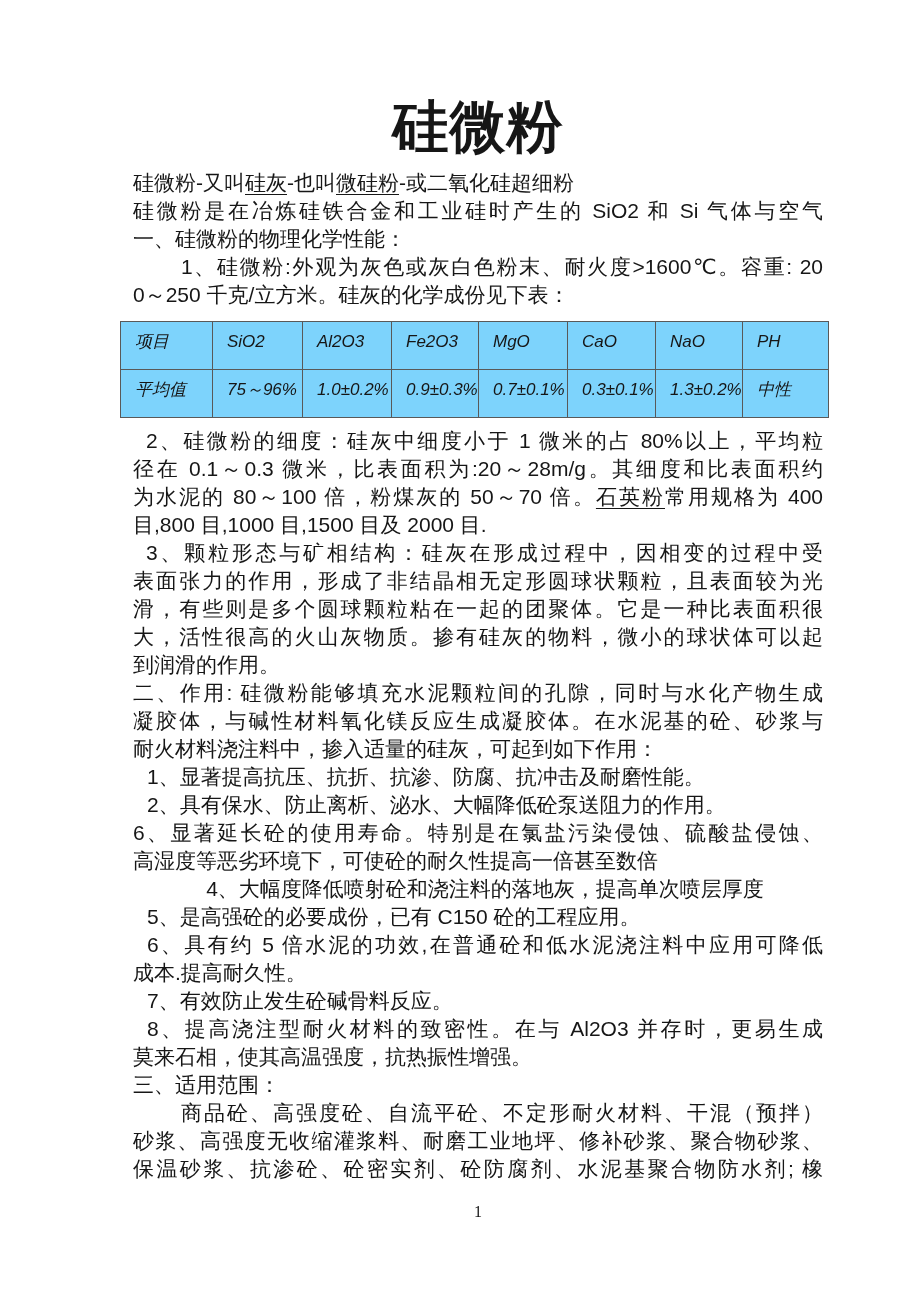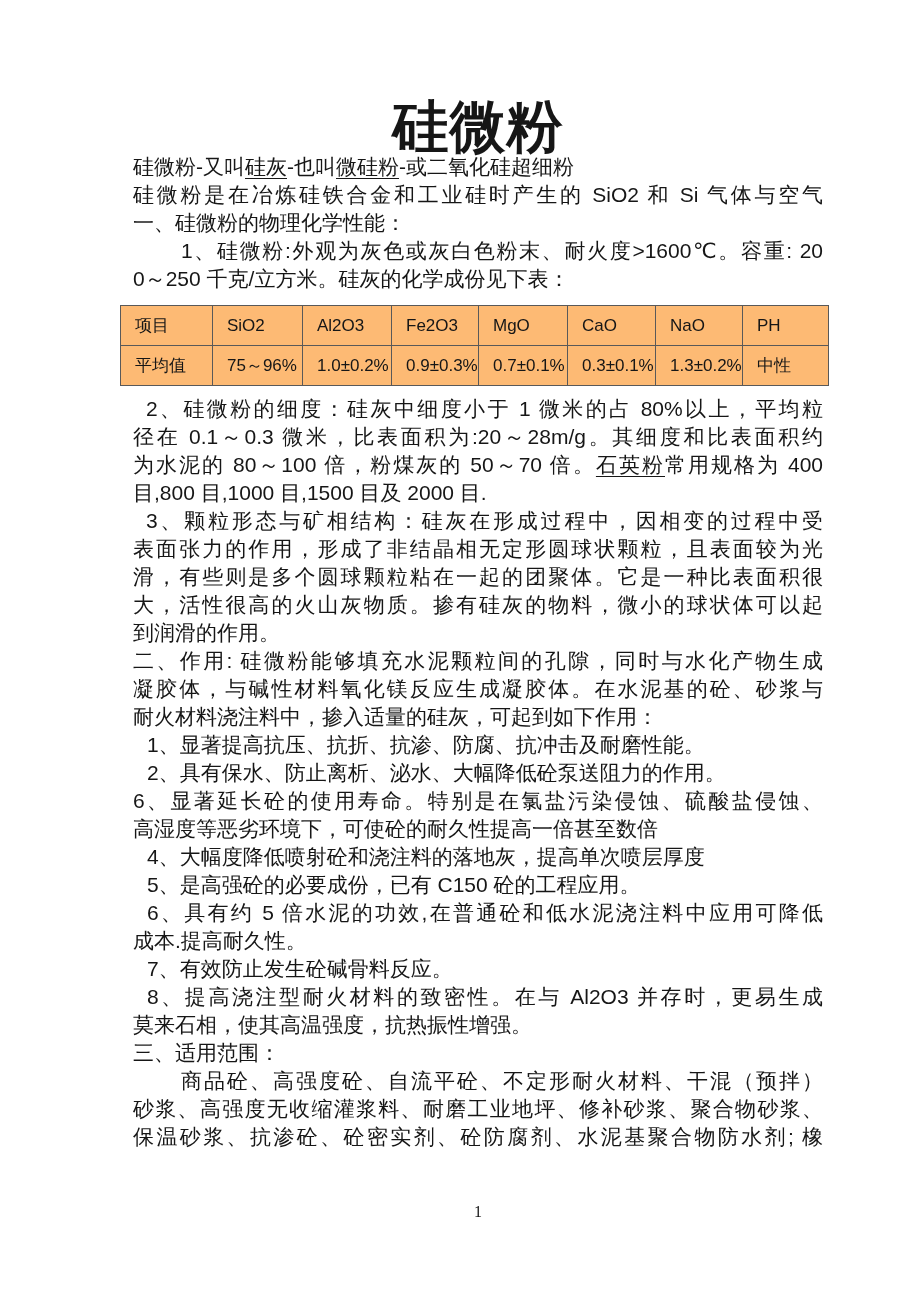--- a/index.html
+++ b/index.html
@@ -19,41 +19,42 @@
     text-align:center;
     font-family:"Liberation Serif","DejaVu Serif",serif;
     font-size:56px;
     line-height:46px;
     font-weight:700;
     letter-spacing:1px;
   }
   .content{
     margin-left:133px;
     width:690px;
-    margin-top:3px;
+    margin-top:19px;
     font-size:21px;
     line-height:28px;
   }
   .line{min-height:28px;white-space:normal;}
   .line.j{text-align:justify;text-align-last:justify;}
   .seg-u{text-decoration:underline;text-underline-offset:4px;text-decoration-thickness:1px;}
   table.chem{
     border-collapse:collapse;
     table-layout:fixed;
     width:708px;
     margin:12px 0 9px -13px;
     font-size:17px;
   }
   table.chem td{
     border:1px solid #595959;
     height:39px;
-    padding:0 4px 0 14px;
+    padding:0 4px 8px 14px;
     vertical-align:middle;
     overflow:hidden;
-    background:#fdba74;
+    background:#7dd3fc;
+    font-style:italic;
   }
   .footer-num{
     position:absolute;
     top:1203px;
     left:133px;
     width:690px;
     text-align:center;
     font-size:16px;
     font-family:"Liberation Serif","DejaVu Serif",serif;
   }
@@ -120,21 +121,21 @@
         <div class="line j"><span>滑，有些则是多个圆球颗粒粘在一起的团聚体。它是一种比表面积很</span></div>
         <div class="line j"><span>大，活性很高的火山灰物质。掺有硅灰的物料，微小的球状体可以起</span></div>
         <div class="line"><span>到润滑的作用。</span></div>
         <div class="line j"><span>二、作用: 硅微粉能够填充水泥颗粒间的孔隙，同时与水化产物生成</span></div>
         <div class="line j"><span>凝胶体，与碱性材料氧化镁反应生成凝胶体。在水泥基的砼、砂浆与</span></div>
         <div class="line"><span>耐火材料浇注料中，掺入适量的硅灰，可起到如下作用：</span></div>
         <div class="line" style="padding-left: 14px;"><span>1、显著提高抗压、抗折、抗渗、防腐、抗冲击及耐磨性能。</span></div>
         <div class="line" style="padding-left: 14px;"><span>2、具有保水、防止离析、泌水、大幅降低砼泵送阻力的作用。</span></div>
         <div class="line j"><span>6、显著延长砼的使用寿命。特别是在氯盐污染侵蚀、硫酸盐侵蚀、</span></div>
         <div class="line"><span>高湿度等恶劣环境下，可使砼的耐久性提高一倍甚至数倍</span></div>
-        <div class="line" style="padding-left: 14px;"><span>4、大幅度降低喷射砼和浇注料的落地灰，提高单次喷层厚度</span></div>
+        <div class="line" style="padding-left: 14px; text-align: center;"><span>4、大幅度降低喷射砼和浇注料的落地灰，提高单次喷层厚度</span></div>
         <div class="line" style="padding-left: 14px;"><span>5、是高强砼的必要成份，已有 C150 砼的工程应用。</span></div>
         <div class="line j" style="padding-left: 14px;"><span>6、具有约 5 倍水泥的功效,在普通砼和低水泥浇注料中应用可降低</span></div>
         <div class="line"><span>成本.提高耐久性。</span></div>
         <div class="line" style="padding-left: 14px;"><span>7、有效防止发生砼碱骨料反应。</span></div>
         <div class="line j" style="padding-left: 14px;"><span>8、提高浇注型耐火材料的致密性。在与 Al2O3 并存时，更易生成</span></div>
         <div class="line"><span>莫来石相，使其高温强度，抗热振性增强。</span></div>
         <div class="line"><span>三、适用范围：</span></div>
         <div class="line j" style="padding-left: 48px;"><span>商品砼、高强度砼、自流平砼、不定形耐火材料、干混（预拌）</span></div>
         <div class="line j"><span>砂浆、高强度无收缩灌浆料、耐磨工业地坪、修补砂浆、聚合物砂浆、</span></div>
         <div class="line j"><span>保温砂浆、抗渗砼、砼密实剂、砼防腐剂、水泥基聚合物防水剂; 橡</span></div>

